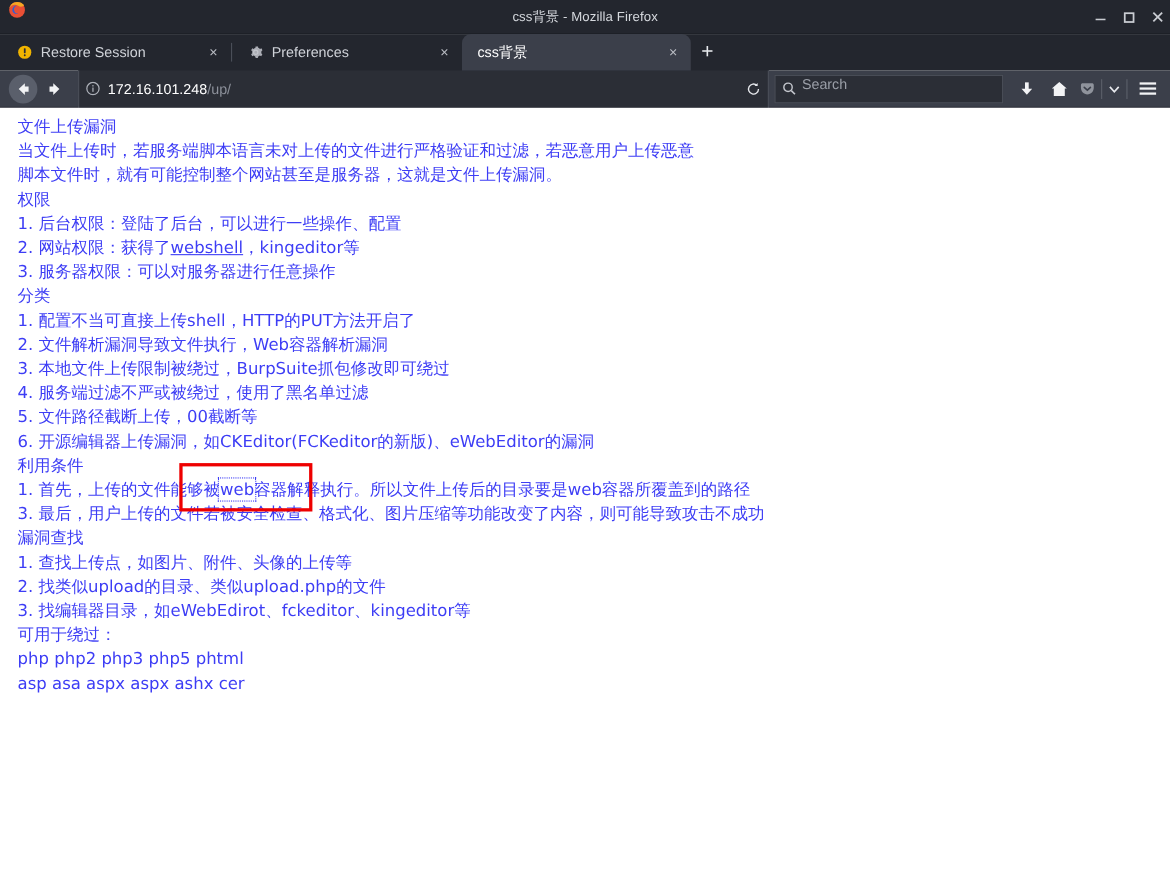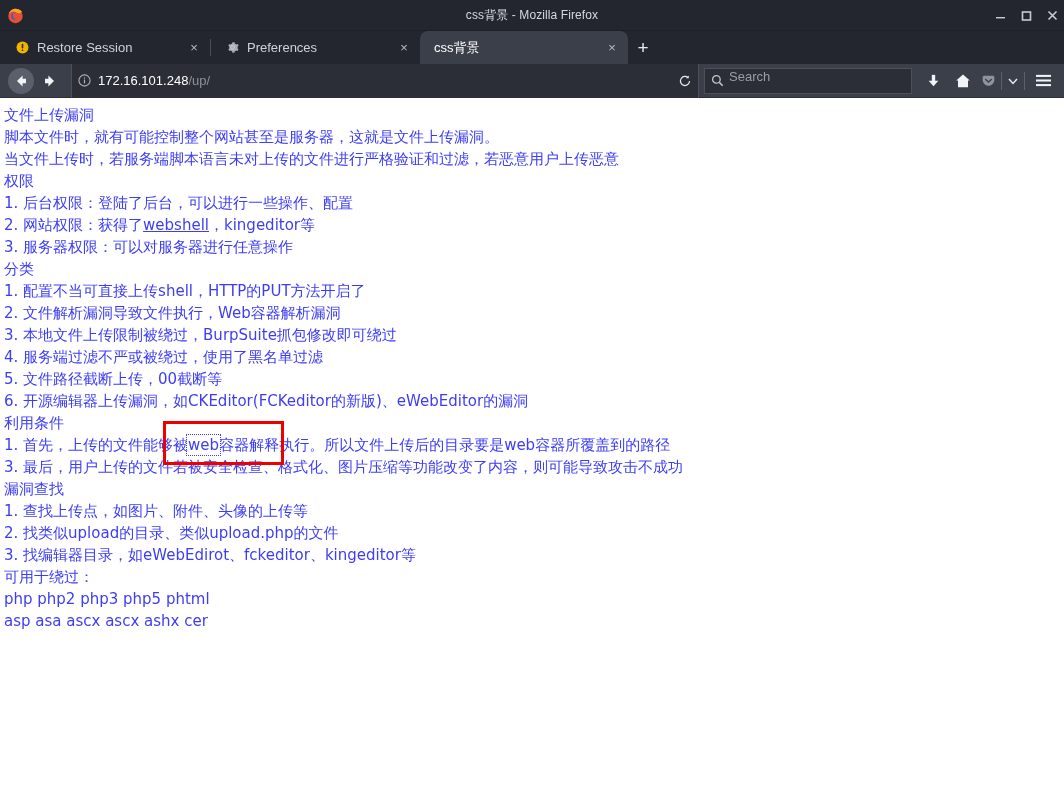--- a/index.html
+++ b/index.html
@@ -11,21 +11,20 @@
     font-family: "Liberation Sans", "DejaVu Sans", sans-serif;
     background: #ffffff;
   }
 
   
   #titlebar {
     position: relative;
     height: 31px;
     background: #23262e;
     display: flex;
-    align-items: center;
     border-bottom: 1px solid #1d2027;
   }
   #ff-logo {
     width: 17px; height: 17px;
     margin-left: 7px;
     flex: 0 0 auto;
     position: relative;
   }
   #ff-logo svg { display:block; }
   #window-title {
@@ -223,21 +222,21 @@
     background: #ffffff;
     padding: 6px 0 0 4px;
     overflow: hidden;
   }
   #doc {
     font-size: 15px;
     line-height: 22px;
     color: #3d3df5;
     font-family: "DejaVu Sans", "Liberation Sans", sans-serif;
   }
-  #doc .line { white-space: pre; }
+  #doc .line { white-space: pre; margin-left: 12px; }
   #doc .lnk {
     color: #3d3df5;
     text-decoration: underline;
   }
   #doc .lnk-focus {
     color: #3d3df5;
     outline: 1px dotted #3d3df5;
     outline-offset: 1px;
   }
   #redbox {
@@ -381,38 +380,38 @@
         <rect x="1" y="6.9" width="16" height="2.2" fill="#f2f3f5"></rect>
         <rect x="1" y="11.8" width="16" height="2.2" fill="#f2f3f5"></rect>
       </svg>
     </div>
   </div>
 </div>
 
 <div id="content">
   <div id="doc">
       <div class="line">文件上传漏洞</div>
+      <div class="line">当文件上传时，若服务端脚本语言未对上传的文件进行严格验证和过滤，若恶意用户上传恶意</div>
       <div class="line">脚本文件时，就有可能控制整个网站甚至是服务器，这就是文件上传漏洞。</div>
-      <div class="line">当文件上传时，若服务端脚本语言未对上传的文件进行严格验证和过滤，若恶意用户上传恶意</div>
       <div class="line">权限</div>
       <div class="line">1. 后台权限：登陆了后台，可以进行一些操作、配置</div>
       <div class="line"><span>2. 网站权限：获得了</span><span class="lnk">webshell</span><span>，kingeditor等</span></div>
       <div class="line">3. 服务器权限：可以对服务器进行任意操作</div>
       <div class="line">分类</div>
       <div class="line">1. 配置不当可直接上传shell，HTTP的PUT方法开启了</div>
       <div class="line">2. 文件解析漏洞导致文件执行，Web容器解析漏洞</div>
       <div class="line">3. 本地文件上传限制被绕过，BurpSuite抓包修改即可绕过</div>
       <div class="line">4. 服务端过滤不严或被绕过，使用了黑名单过滤</div>
       <div class="line">5. 文件路径截断上传，00截断等</div>
       <div class="line">6. 开源编辑器上传漏洞，如CKEditor(FCKeditor的新版)、eWebEditor的漏洞</div>
       <div class="line">利用条件</div>
       <div class="line"><span>1. 首先，上传的文件能够被</span><span class="lnk-focus" id="focused-link">web</span><span>容器解释执行。所以文件上传后的目录要是web容器所覆盖到的路径</span></div>
       <div class="line">3. 最后，用户上传的文件若被安全检查、格式化、图片压缩等功能改变了内容，则可能导致攻击不成功</div>
       <div class="line">漏洞查找</div>
       <div class="line">1. 查找上传点，如图片、附件、头像的上传等</div>
       <div class="line">2. 找类似upload的目录、类似upload.php的文件</div>
       <div class="line">3. 找编辑器目录，如eWebEdirot、fckeditor、kingeditor等</div>
       <div class="line">可用于绕过：</div>
       <div class="line">php php2 php3 php5 phtml</div>
-      <div class="line">asp asa ascx ascx ashx cer</div>
+      <div class="line">asp asa aspx aspx ashx cer</div>
     </div>
   <div id="redbox" style="left: 163px; top: 323px; width: 121px; height: 44px; border-color: rgb(238, 0, 0);"></div>
 </div>
 
 </body></html>

